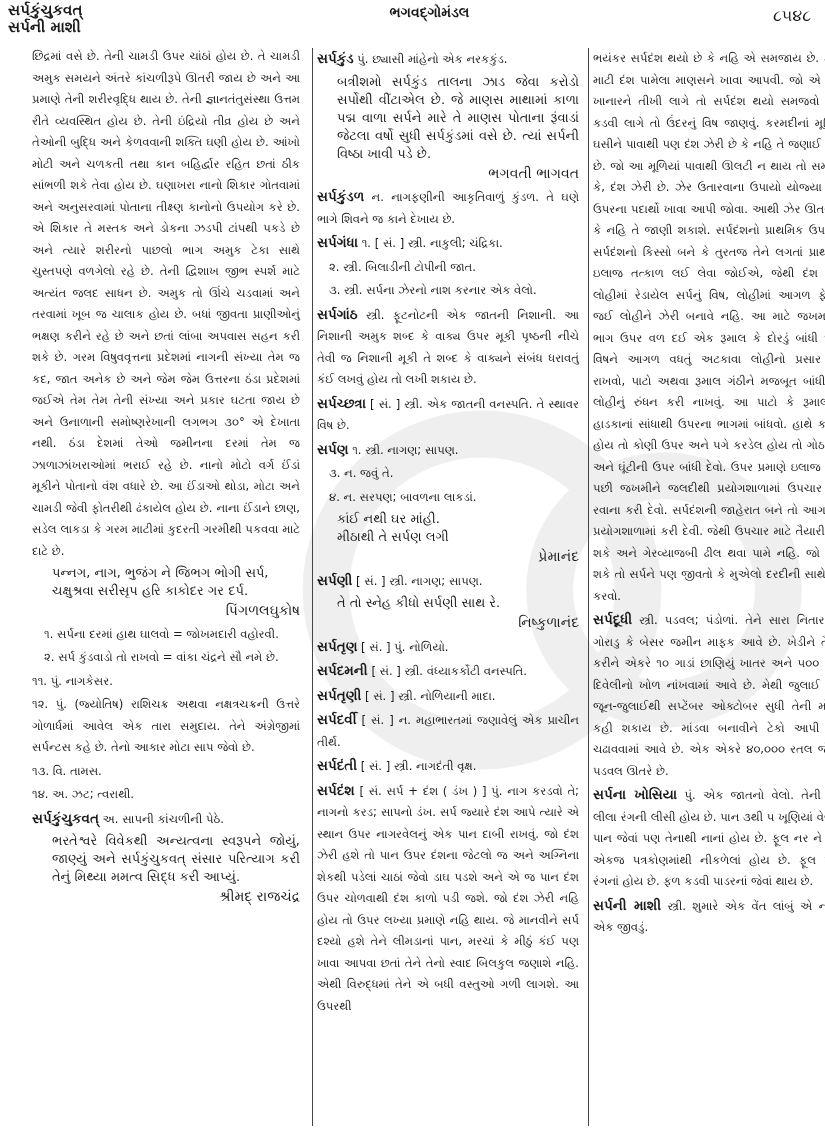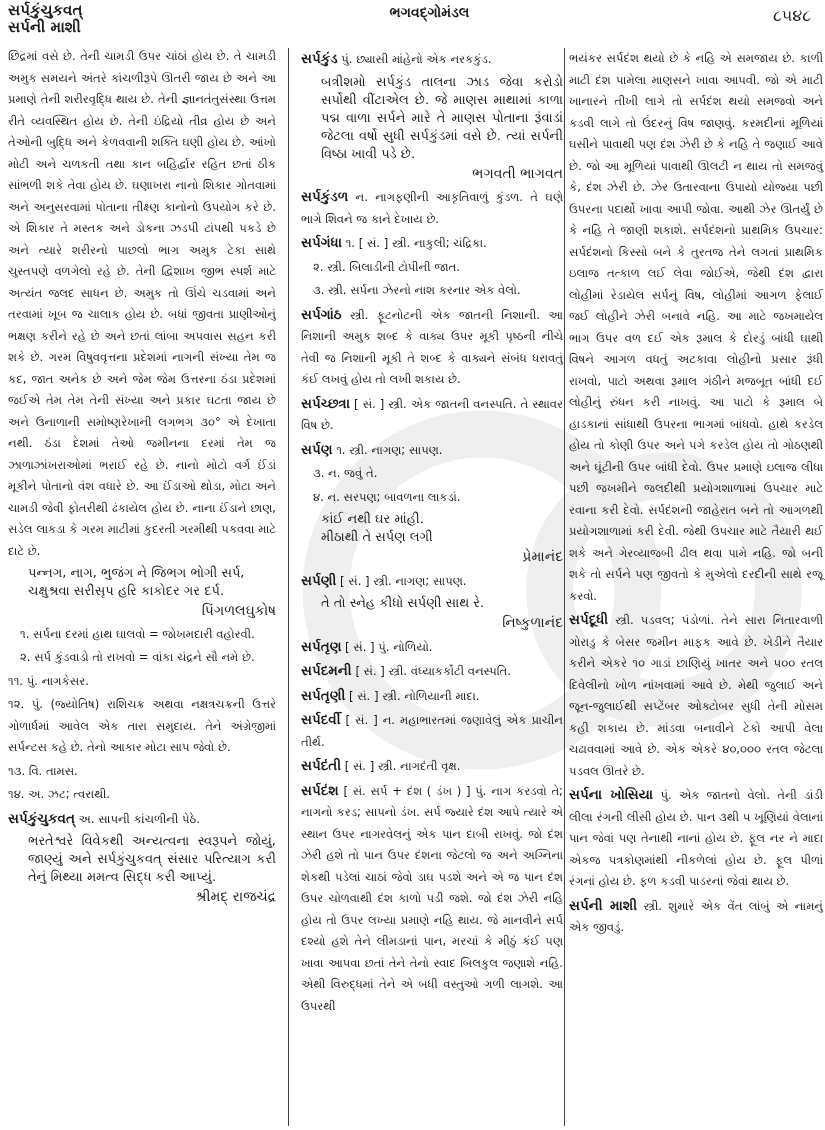--- a/index.html
+++ b/index.html
@@ -3,23 +3,23 @@
 <meta charset="utf-8">
 <style>
   html, body { margin:0; padding:0; background:#fff; }
   body { width:825px; height:1130px; overflow:hidden; position:relative;
          font-family:"DejaVu Sans","Liberation Sans",sans-serif; color:#1a1a1a; }
   .watermark { position:absolute; left:300px; top:330px; width:520px; height:520px; pointer-events:none; opacity:0.06; }
   .header { position:absolute; left:0; top:0; width:825px; height:44px; }
   .guide { position:absolute; left:8px; top:2px; font-size:15px; line-height:17px; font-weight:bold; }
   .running { position:absolute; left:0; width:825px; top:4px; text-align:center; font-size:14px; font-weight:bold;margin-left:17px; }
   .pageno { position:absolute; right:14px; top:6px; font-size:16px; }
-  .col { position:absolute; top:46px; font-size:11.6px; line-height:21.5px; text-align:justify; }
+  .col { position:absolute; top:46px; font-size:11.6px; line-height:21.5px; text-align:justify;margin-left:24px; }
   .c1 { left:8px; width:268px; }
-  .c2 { left:288px; width:262px; border-left:1px solid #444; padding-left:12px; top:48px; height:1078px;}
+  .c2 { left:288px; width:262px; border-left:1px solid #444; padding-left:4px; top:48px; height:1078px;}
   .c3 { left:564px; width:254px; border-left:1px solid #444; padding-left:4px; top:48px; height:1078px;}
   .p { margin:0 0 2px 0; }
   .hw { font-weight:bold; font-size:13.5px; }
   .quote { padding-left:20px; font-size:13px; line-height:18px; margin:0; }
   .src { text-align:right; font-size:14px; margin:0 0 2px 0; }
   .sense { padding-left:12px; margin:0 0 2px 0;}
 </style>
 </head>
 <body>
 

